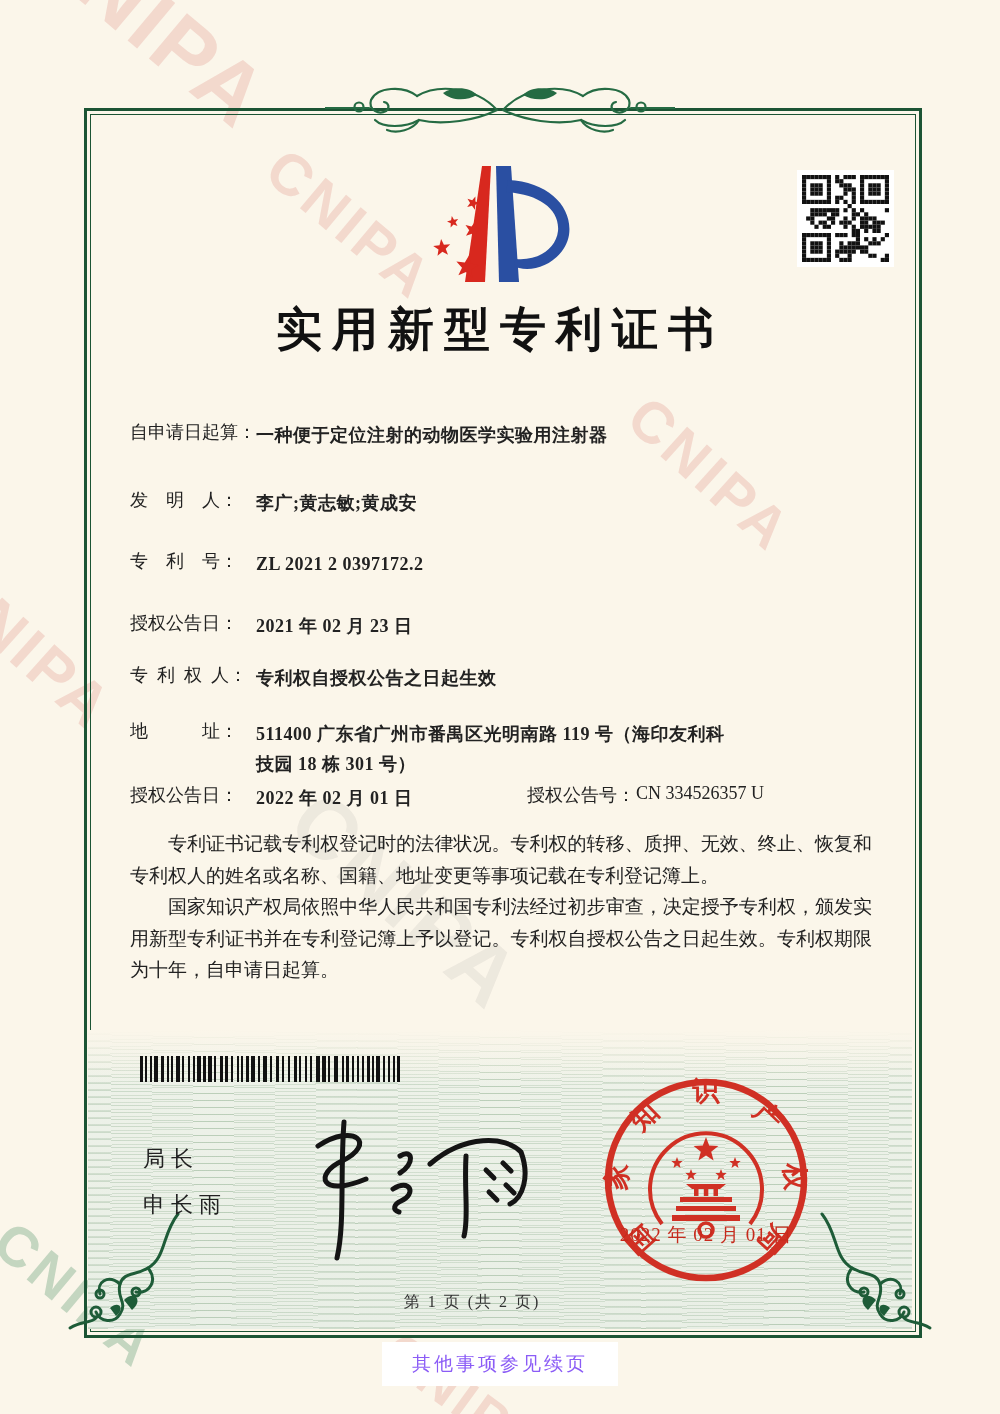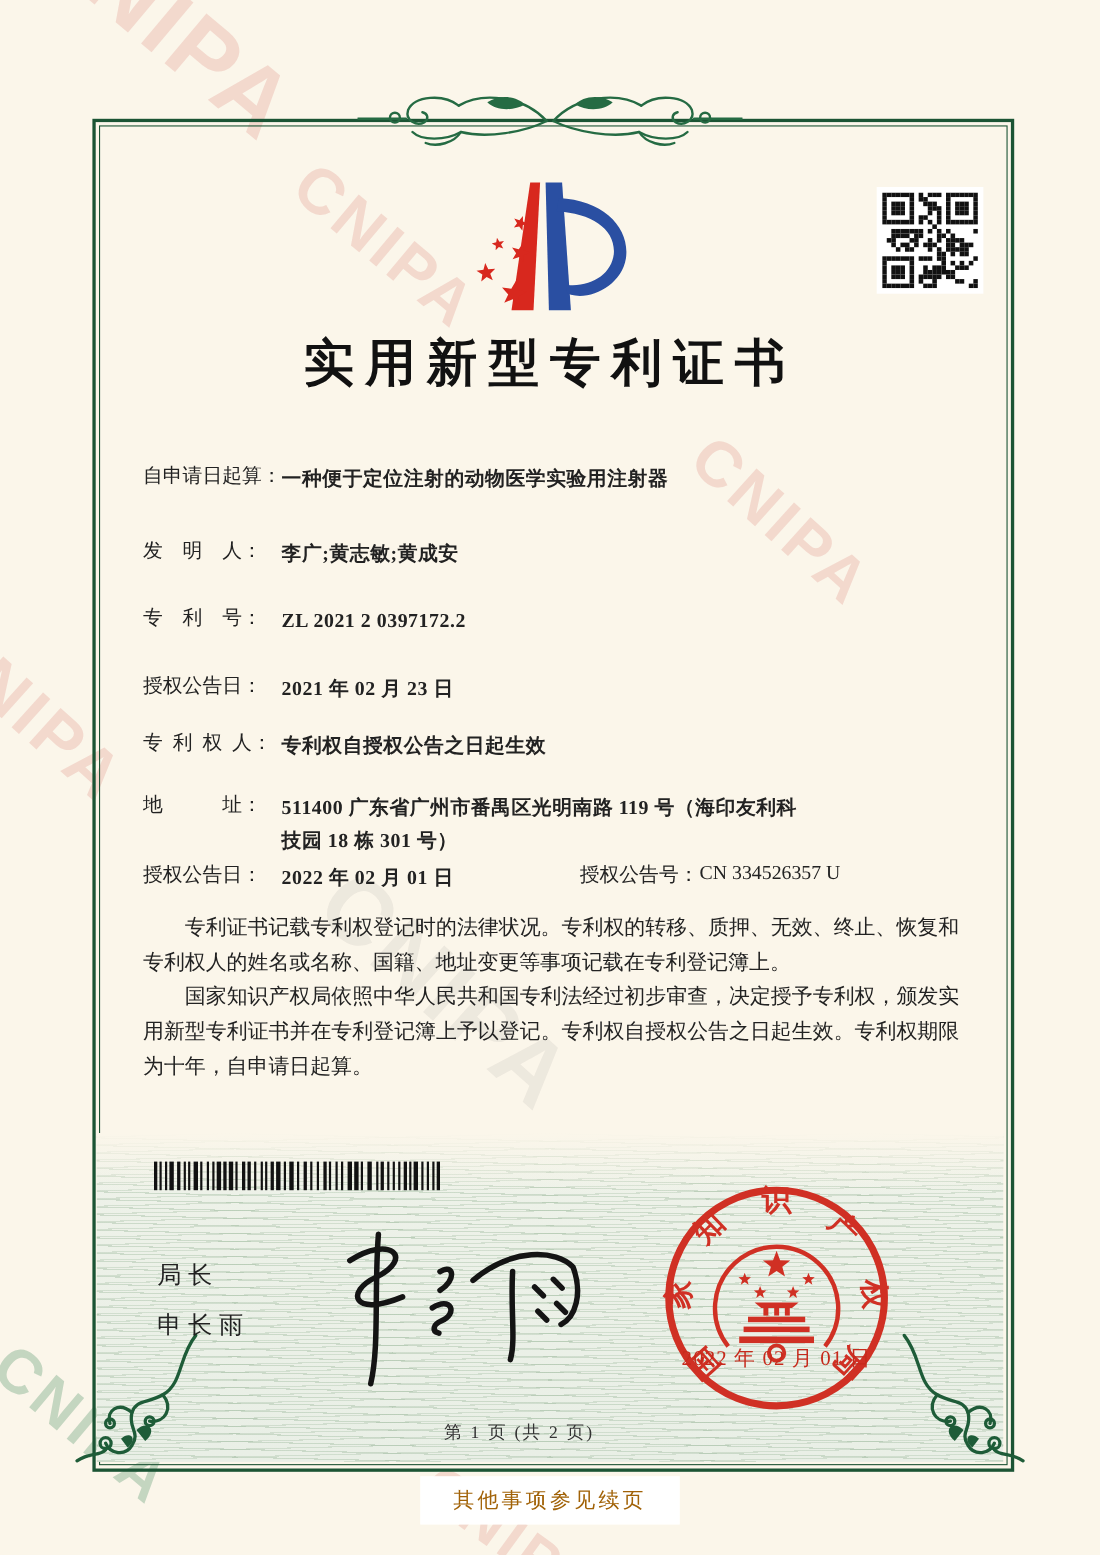--- a/index.html
+++ b/index.html
@@ -53,21 +53,21 @@
   .sig-name{position:absolute;left:143px;top:1190px;font-size:22px;letter-spacing:6px;color:#222;}
   .sig-svg{position:absolute;left:280px;top:1104px;}
   
   .seal{position:absolute;left:598px;top:1072px;}
   .seal-date{position:absolute;left:616px;top:1222px;width:180px;text-align:center;
              font-size:19px;color:#c62a1c;letter-spacing:1px;white-space:pre;}
   
   .page-num{position:absolute;left:0;top:1292px;width:944px;text-align:center;
             font-size:16px;letter-spacing:2px;color:#333;}
   .footer-note{position:absolute;top:1342px;left:50%;transform:translateX(-50%);
-            background:#ffffff;padding:9px 30px;font-size:19px;letter-spacing:3px;color:#a16207;}
+            background:#ffffff;padding:9px 30px;font-size:19px;letter-spacing:3px;color:#8b5cf6;}
   .orn{position:absolute;}
 </style>
 </head>
 <body>
 
 <div class="page">
 
   <span class="wm wm-pink" style="left:8px;top:-30px;font-size:86px;transform:rotate(40deg);">CNIPA</span>
   <span class="wm wm-pink" style="left:252px;top:190px;font-size:58px;transform:rotate(40deg);">CNIPA</span>
   <span class="wm wm-pink" style="left:612px;top:440px;font-size:58px;transform:rotate(42deg);">CNIPA</span>

